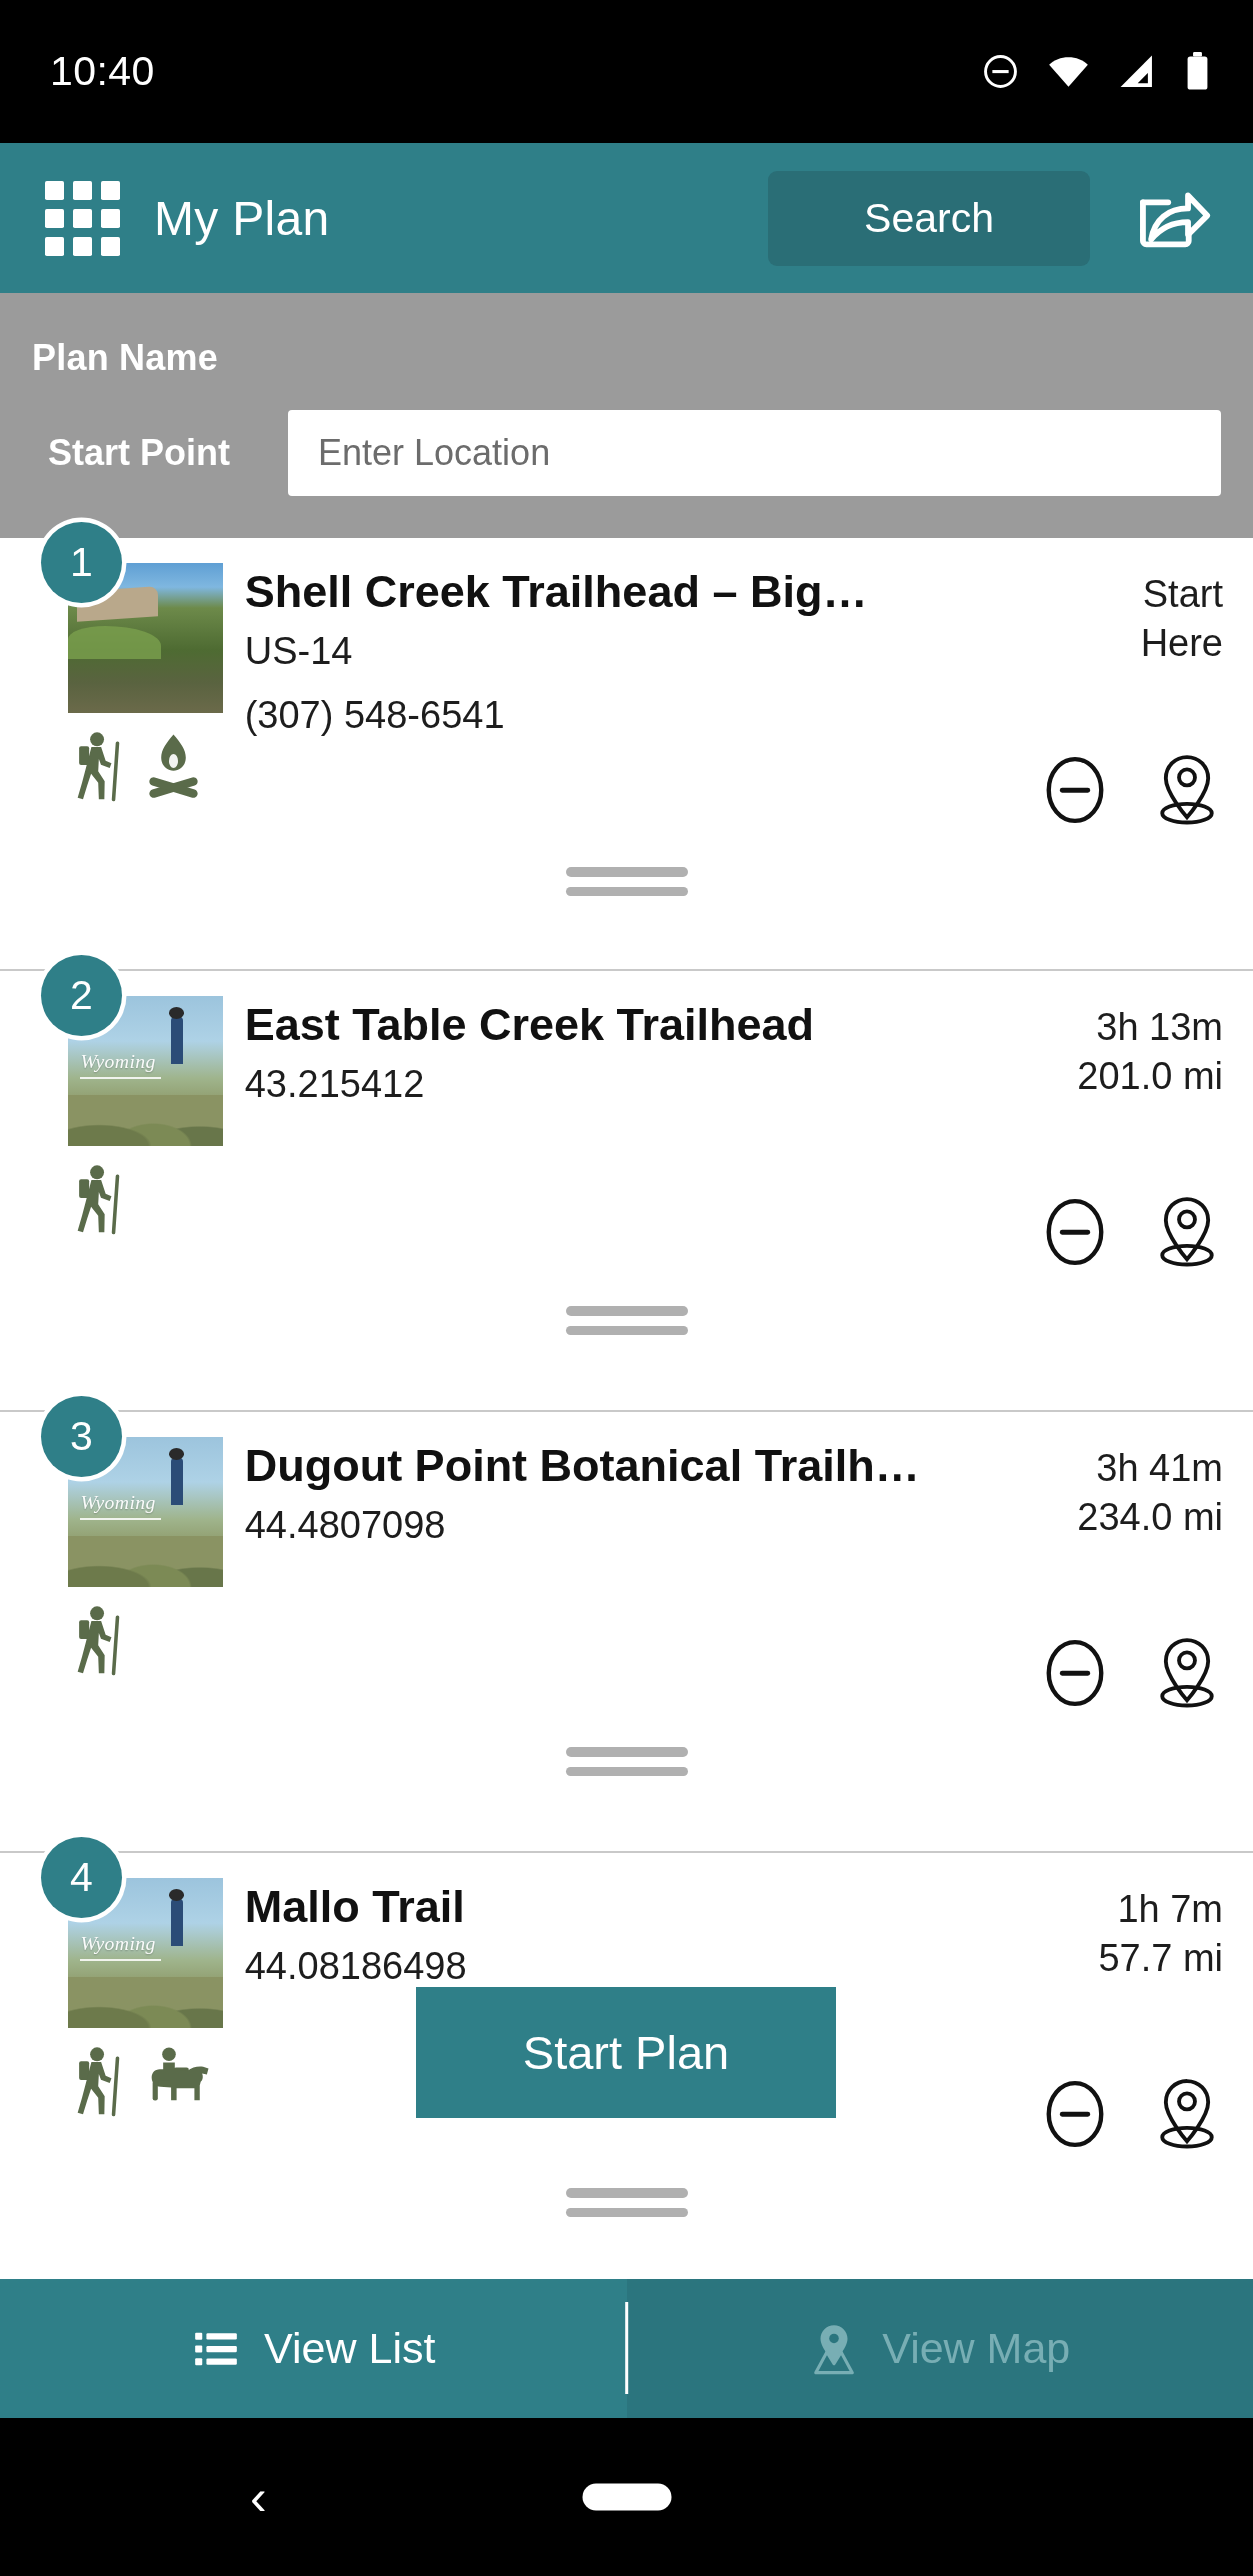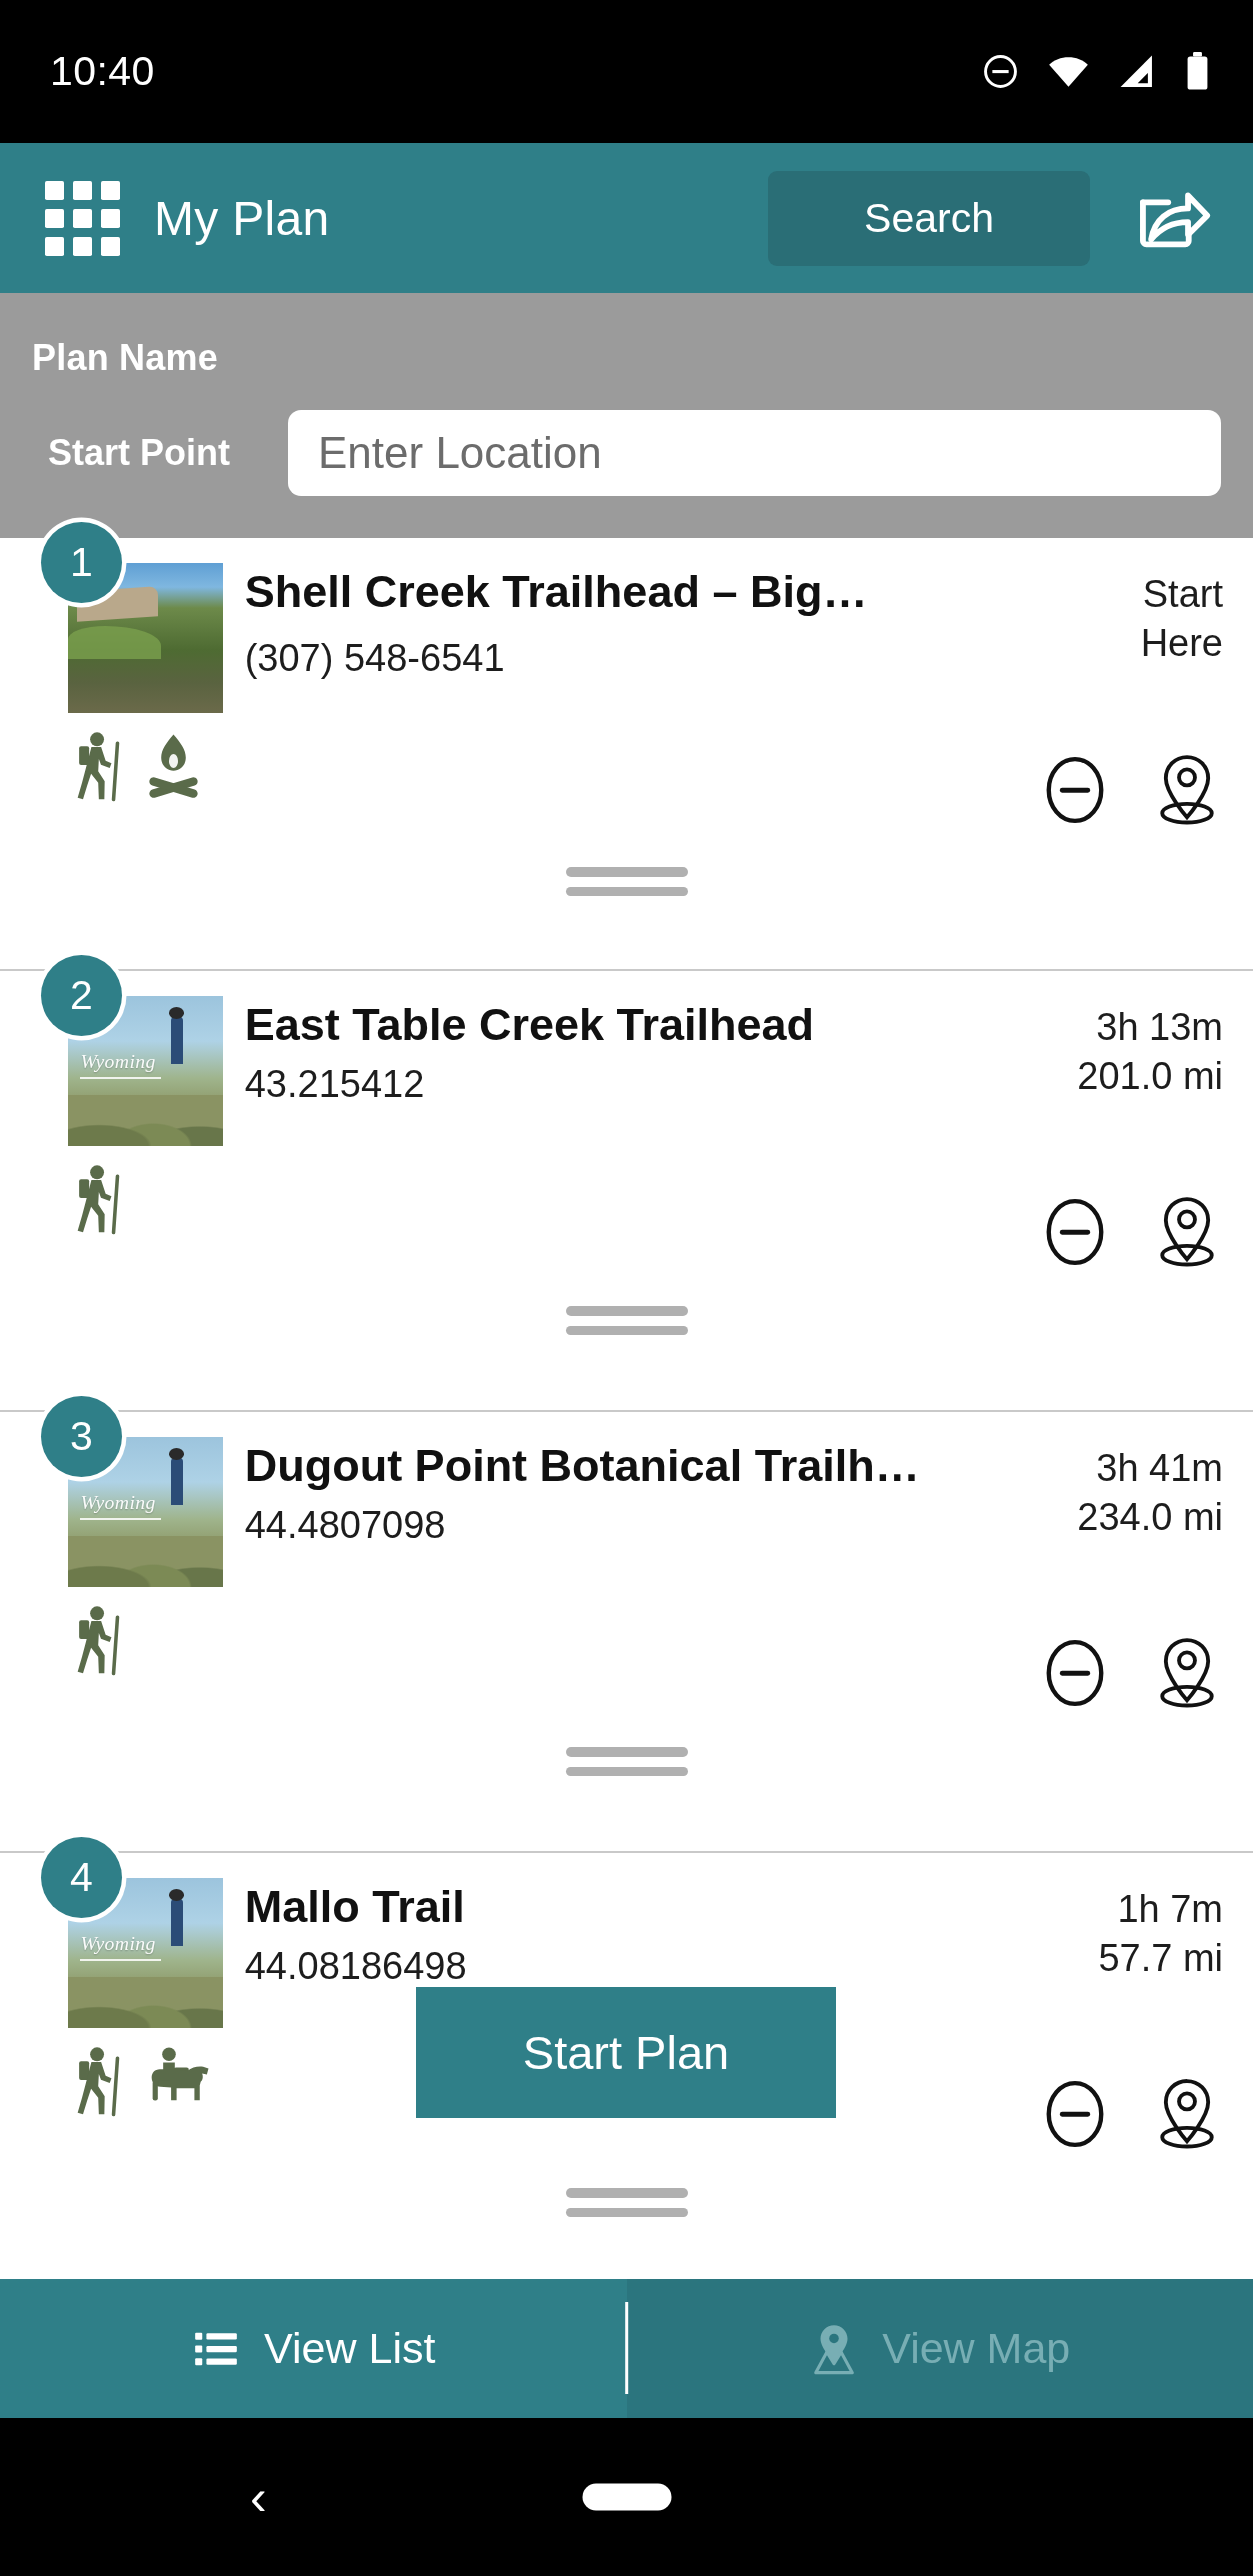--- a/index.html
+++ b/index.html
@@ -61,22 +61,22 @@
     display:flex; align-items:center; justify-content:space-between;
     height:106px; padding-top:23px;text-align:center;
   }
   .plan-name-label { color:#ffffff; font-size:36px; font-weight:bold; letter-spacing:0.2px; }
   .plan-stats { color:#ffffff; font-size:36px; font-weight:bold; white-space:nowrap; }
   .plan-row2 { display:flex; align-items:center; height:107px;margin-left:16px; }
   .start-point-label {
     color:#ffffff; font-size:36px; font-weight:bold; width:240px; flex:0 0 auto;
   }
   .start-point-input {
-    flex:1 1 auto; height:86px; background:#ffffff; border:none; border-radius:13px;
-    font-size:44px; color:#15803d; padding:0 30px;
+    flex:1 1 auto; height:86px; background:#ffffff; border:none; border-radius:4px;
+    font-size:36px; color:#15803d; padding:0 30px;
     font-family:"Liberation Sans", sans-serif;
   }
   .start-point-input::placeholder { color:#6c6c6c; opacity:1; }
 
   
   .stoplist { position:absolute; top:538px; left:0; width:1253px; height:1697px; background:#ffffff; }
   .stop {
     position:relative; width:1253px; border-bottom:2.7px solid #c9c9c9;
     background:#ffffff;
   }
@@ -283,20 +283,21 @@
             <svg width="55" height="75" viewBox="0 0 34 46">
               <path d="M17 3.2c4.4 5.2 7.6 9.3 7.6 14.3 0 4.7-3.4 8.1-7.6 8.1s-7.6-3.4-7.6-8.1c0-5 3.2-9.1 7.6-14.3z" fill="#5A6B4A"></path>
               <ellipse cx="17" cy="19.6" rx="2.8" ry="4.3" fill="#ffffff" opacity="0.92"></ellipse>
               <rect x="1.5" y="33.4" width="31" height="5.2" rx="2.6" fill="#5A6B4A" transform="rotate(-17 17 36)"></rect>
               <rect x="1.5" y="33.4" width="31" height="5.2" rx="2.6" fill="#5A6B4A" transform="rotate(17 17 36)"></rect>
             </svg>
           </div>
         </div>
         <div class="info-col">
           <div class="stop-title">Shell Creek Trailhead – Big…</div>
+          <div class="stop-sub">US-14</div>
           <div class="stop-sub2">(307) 548-6541</div>
         </div>
         <div class="meta-col">
           <div class="meta-line1">Start</div>
           <div class="meta-line2">Here</div>
         </div>
       </div>
       <div class="action-row" style="top:213px;">
         <svg class="minus-btn" viewBox="0 0 24 24">
           <ellipse cx="12" cy="12" rx="9" ry="10.6" fill="none" stroke="#111" stroke-width="1.5"></ellipse>

